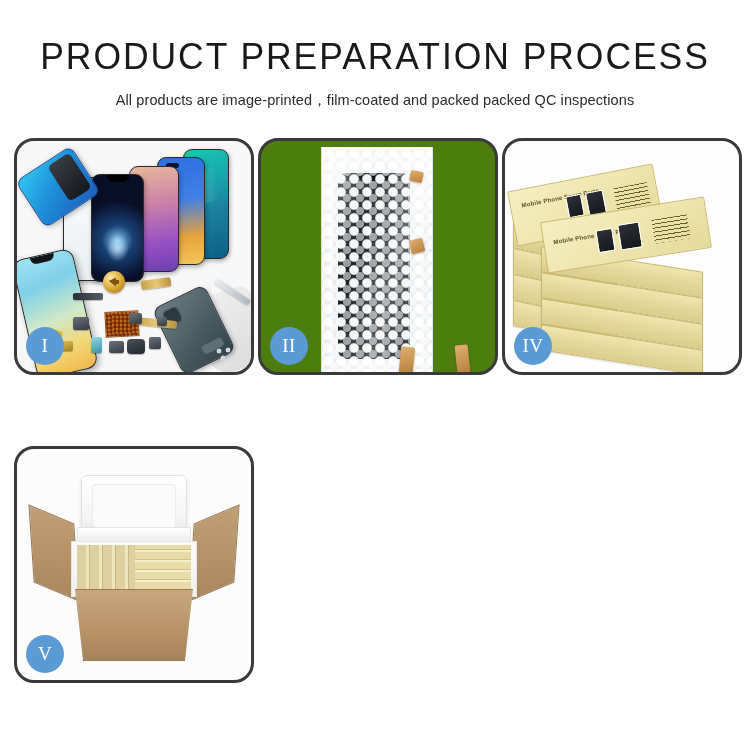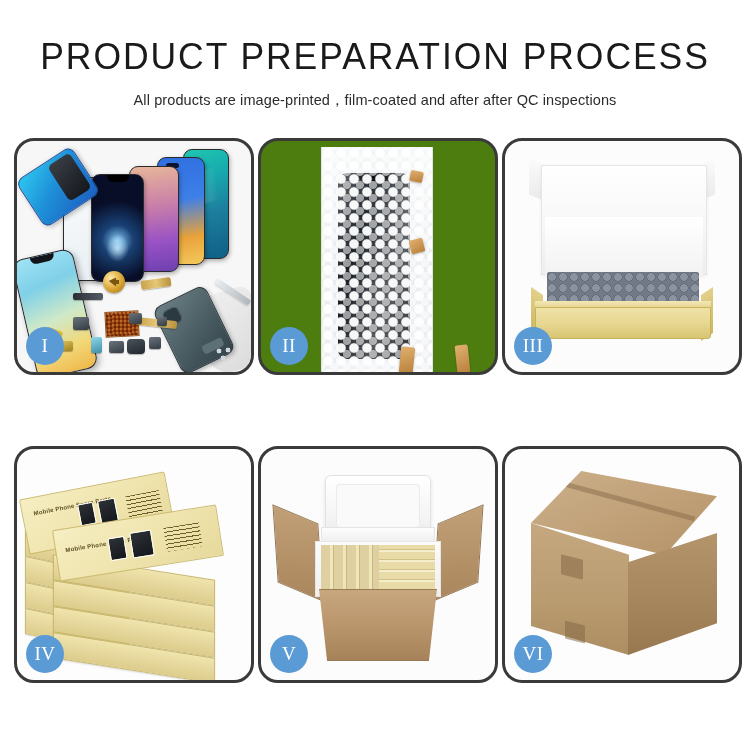--- a/index.html
+++ b/index.html
@@ -458,21 +458,21 @@
   .c6-tab-1 { left:30px; top:86px; width:22px; height:20px; transform: skewY(14deg); }
   .c6-tab-2 { left:34px; top:152px; width:20px; height:18px; transform: skewY(14deg); }
 </style>
 </head>
 <body>
 
 <div class="page">
 
   <div class="header">
     <div class="title">PRODUCT PREPARATION PROCESS</div>
-    <div class="subtitle">All products are image-printed，film-coated and after after QC inspections</div>
+    <div class="subtitle">All products are image-printed，film-coated and packed packed QC inspections</div>
   </div>
 
   <div class="grid">
 
     <div class="panel p1">
       <div class="panel-inner">
         <div class="ph ph-blue-back"></div>
         <div class="ph ph-e"></div>
         <div class="ph ph-d"></div>
         <div class="ph ph-c"></div>
@@ -512,34 +512,20 @@
           <div class="bag-sheen"></div>
           <div class="tape tp1"></div>
           <div class="tape tp2"></div>
           <div class="tape tp3"></div>
           <div class="tape tp4"></div>
         </div>
       </div>
       <div class="badge">II</div>
     </div>
 
-    <div class="panel p3">
-      <div class="panel-inner">
-        <div class="lid-flap-l"></div>
-        <div class="lid-flap-r"></div>
-        <div class="lid-back"></div>
-        <div class="foam"></div>
-        <div class="bubbleroll"></div>
-        <div class="box-side-l"></div>
-        <div class="box-side-r"></div>
-        <div class="box-rim"></div>
-        <div class="box-front"></div>
-      </div>
-      <div class="badge">III</div>
-    </div>
 
     <div class="panel p4">
       <div class="panel-inner">
         <div class="stack">
 
           <div class="sbox" style="left:2px; top:74px; width:104px; height:26px; transform:skewY(12deg);"></div>
           <div class="sbox" style="left:2px; top:100px; width:104px; height:26px; transform:skewY(12deg);"></div>
           <div class="sbox" style="left:2px; top:126px; width:104px; height:26px; transform:skewY(12deg);"></div>
           <div class="sbox" style="left:2px; top:152px; width:104px; height:26px; transform:skewY(12deg);"></div>
 
@@ -573,29 +559,15 @@
         <div class="foam-lid"></div>
         <div class="foam-lid-edge"></div>
         <div class="foam-box"></div>
         <div class="inner-boxes"></div>
         <div class="inner-boxes-2"></div>
         <div class="carton-body"></div>
       </div>
       <div class="badge">V</div>
     </div>
 
-    <div class="panel p6">
-      <div class="panel-inner">
-        <div class="carton6">
-          <div class="c6-top">
-            <div class="c6-seam"></div>
-          </div>
-          <div class="c6-left"></div>
-          <div class="c6-right"></div>
-          <div class="c6-tab c6-tab-1"></div>
-          <div class="c6-tab c6-tab-2"></div>
-        </div>
-      </div>
-      <div class="badge">VI</div>
-    </div>
 
   </div>
 </div>
 
 </body></html>

